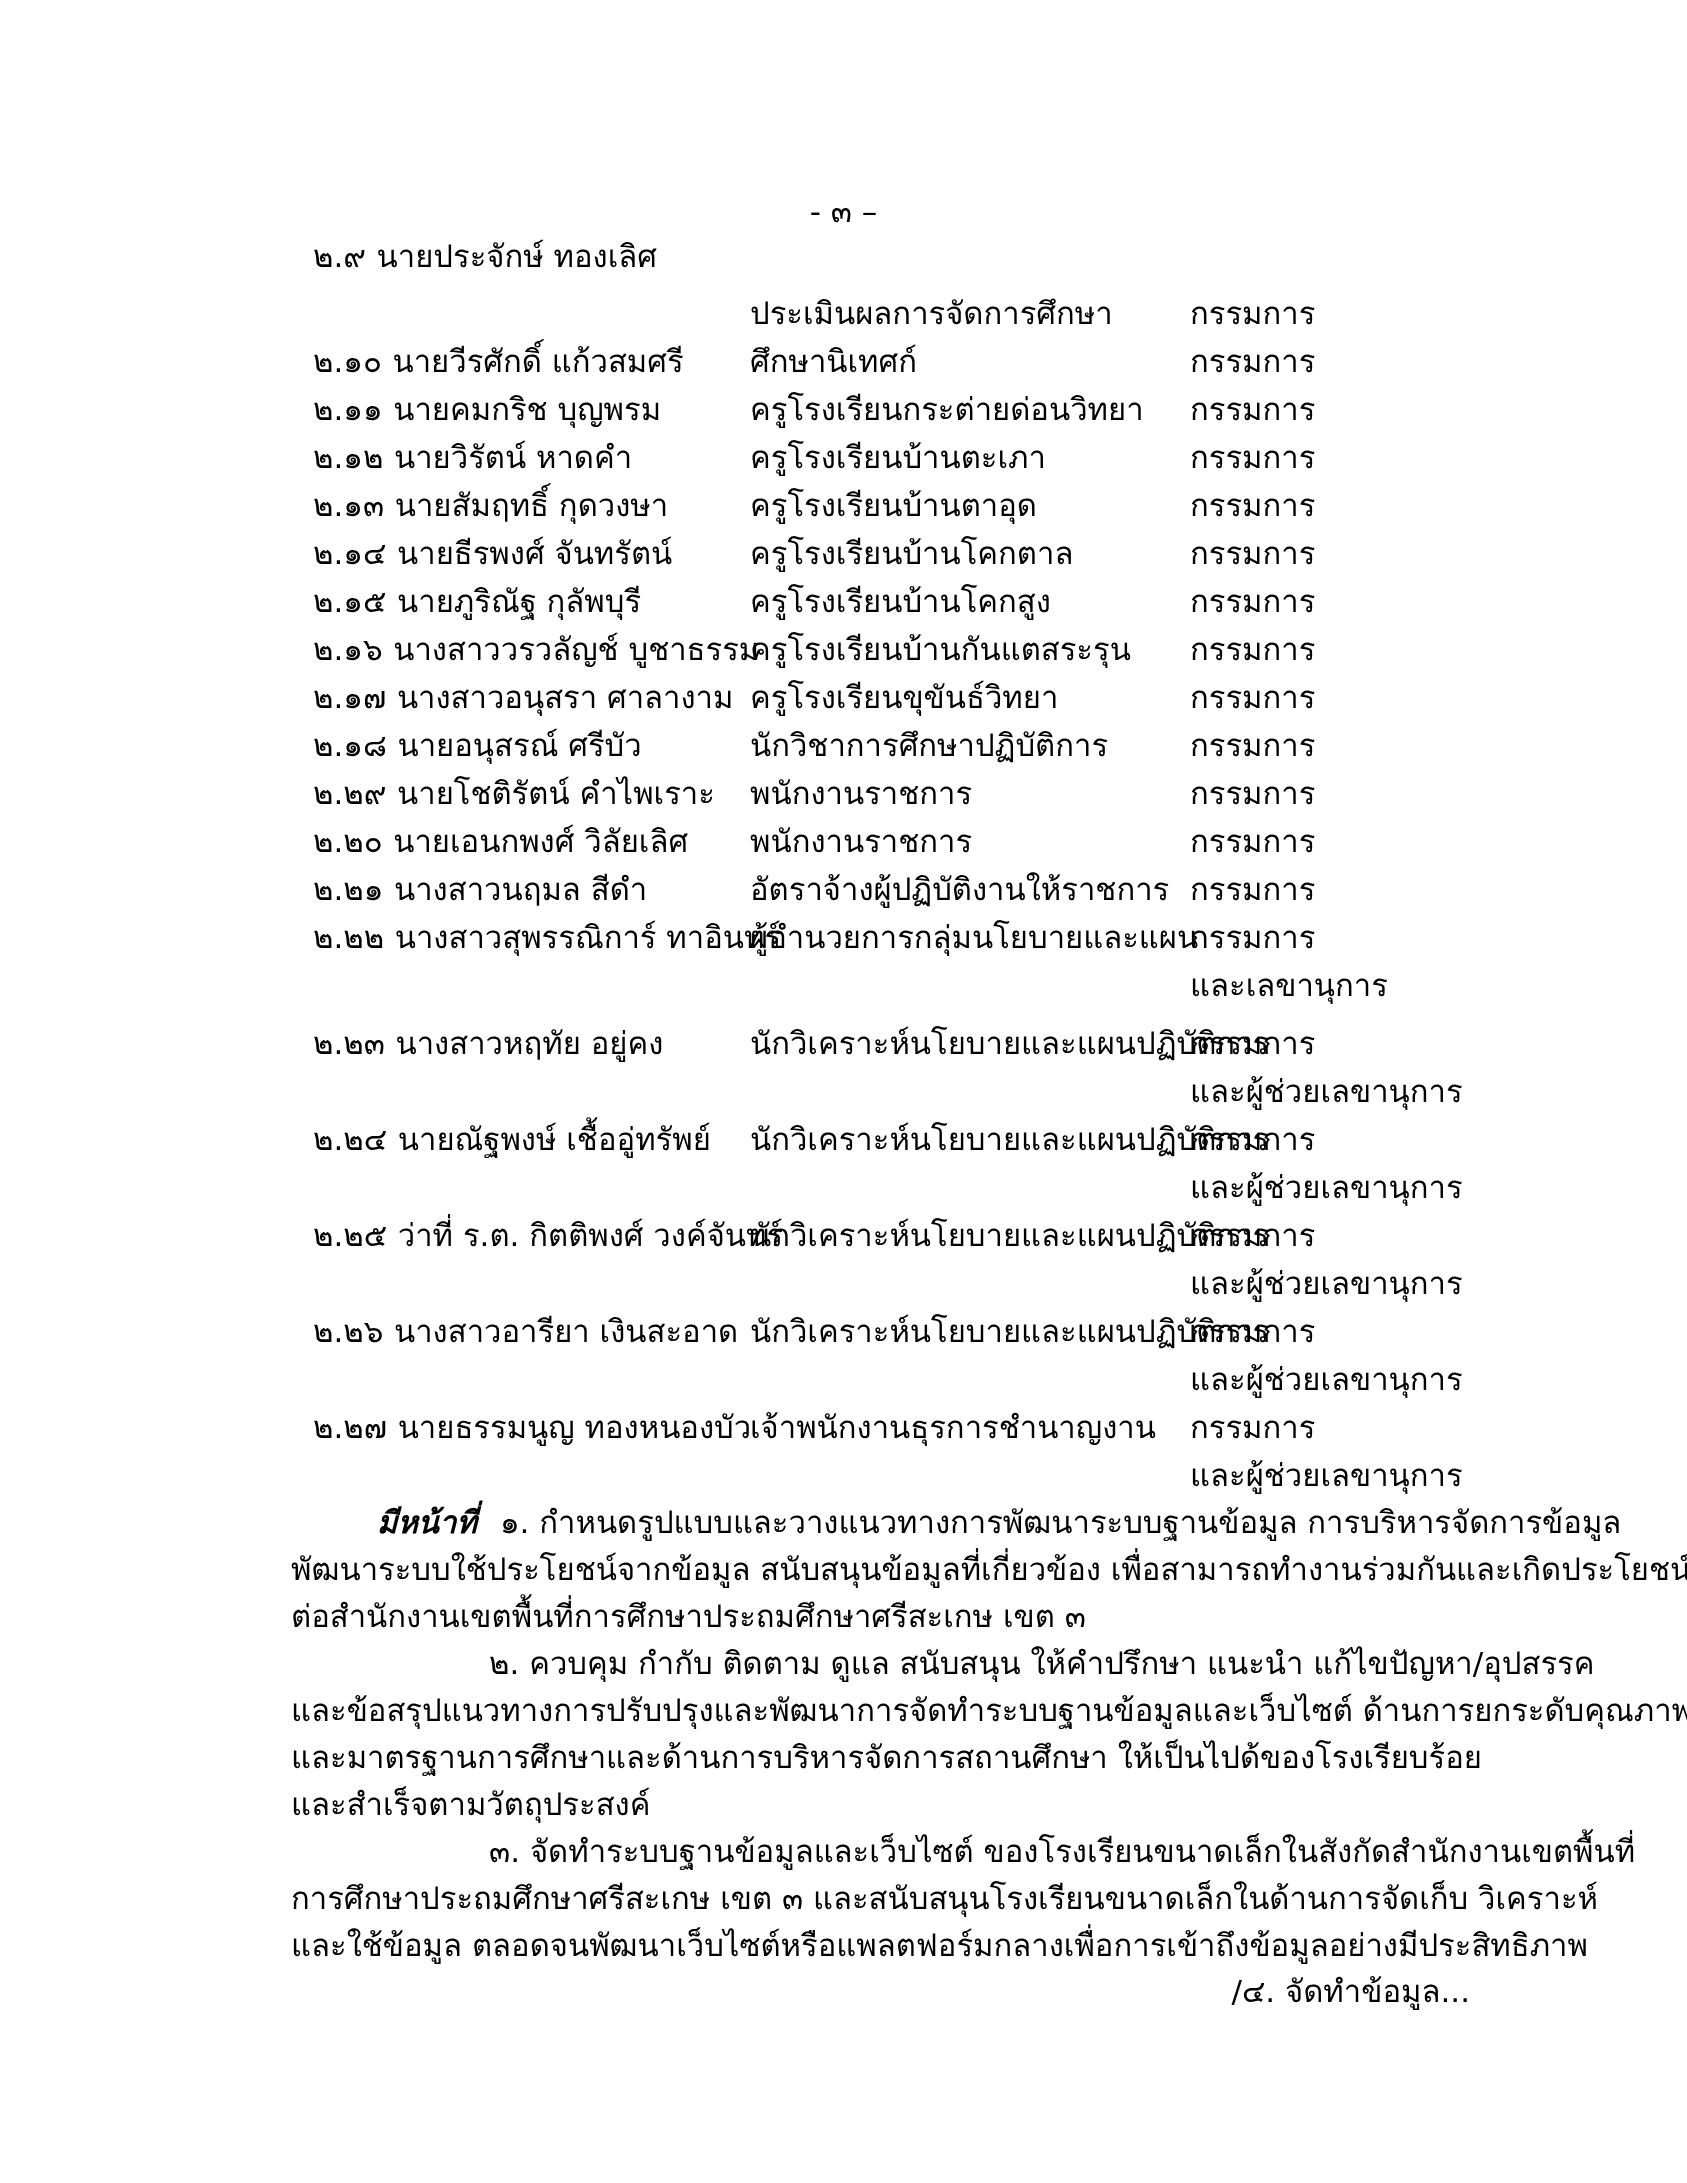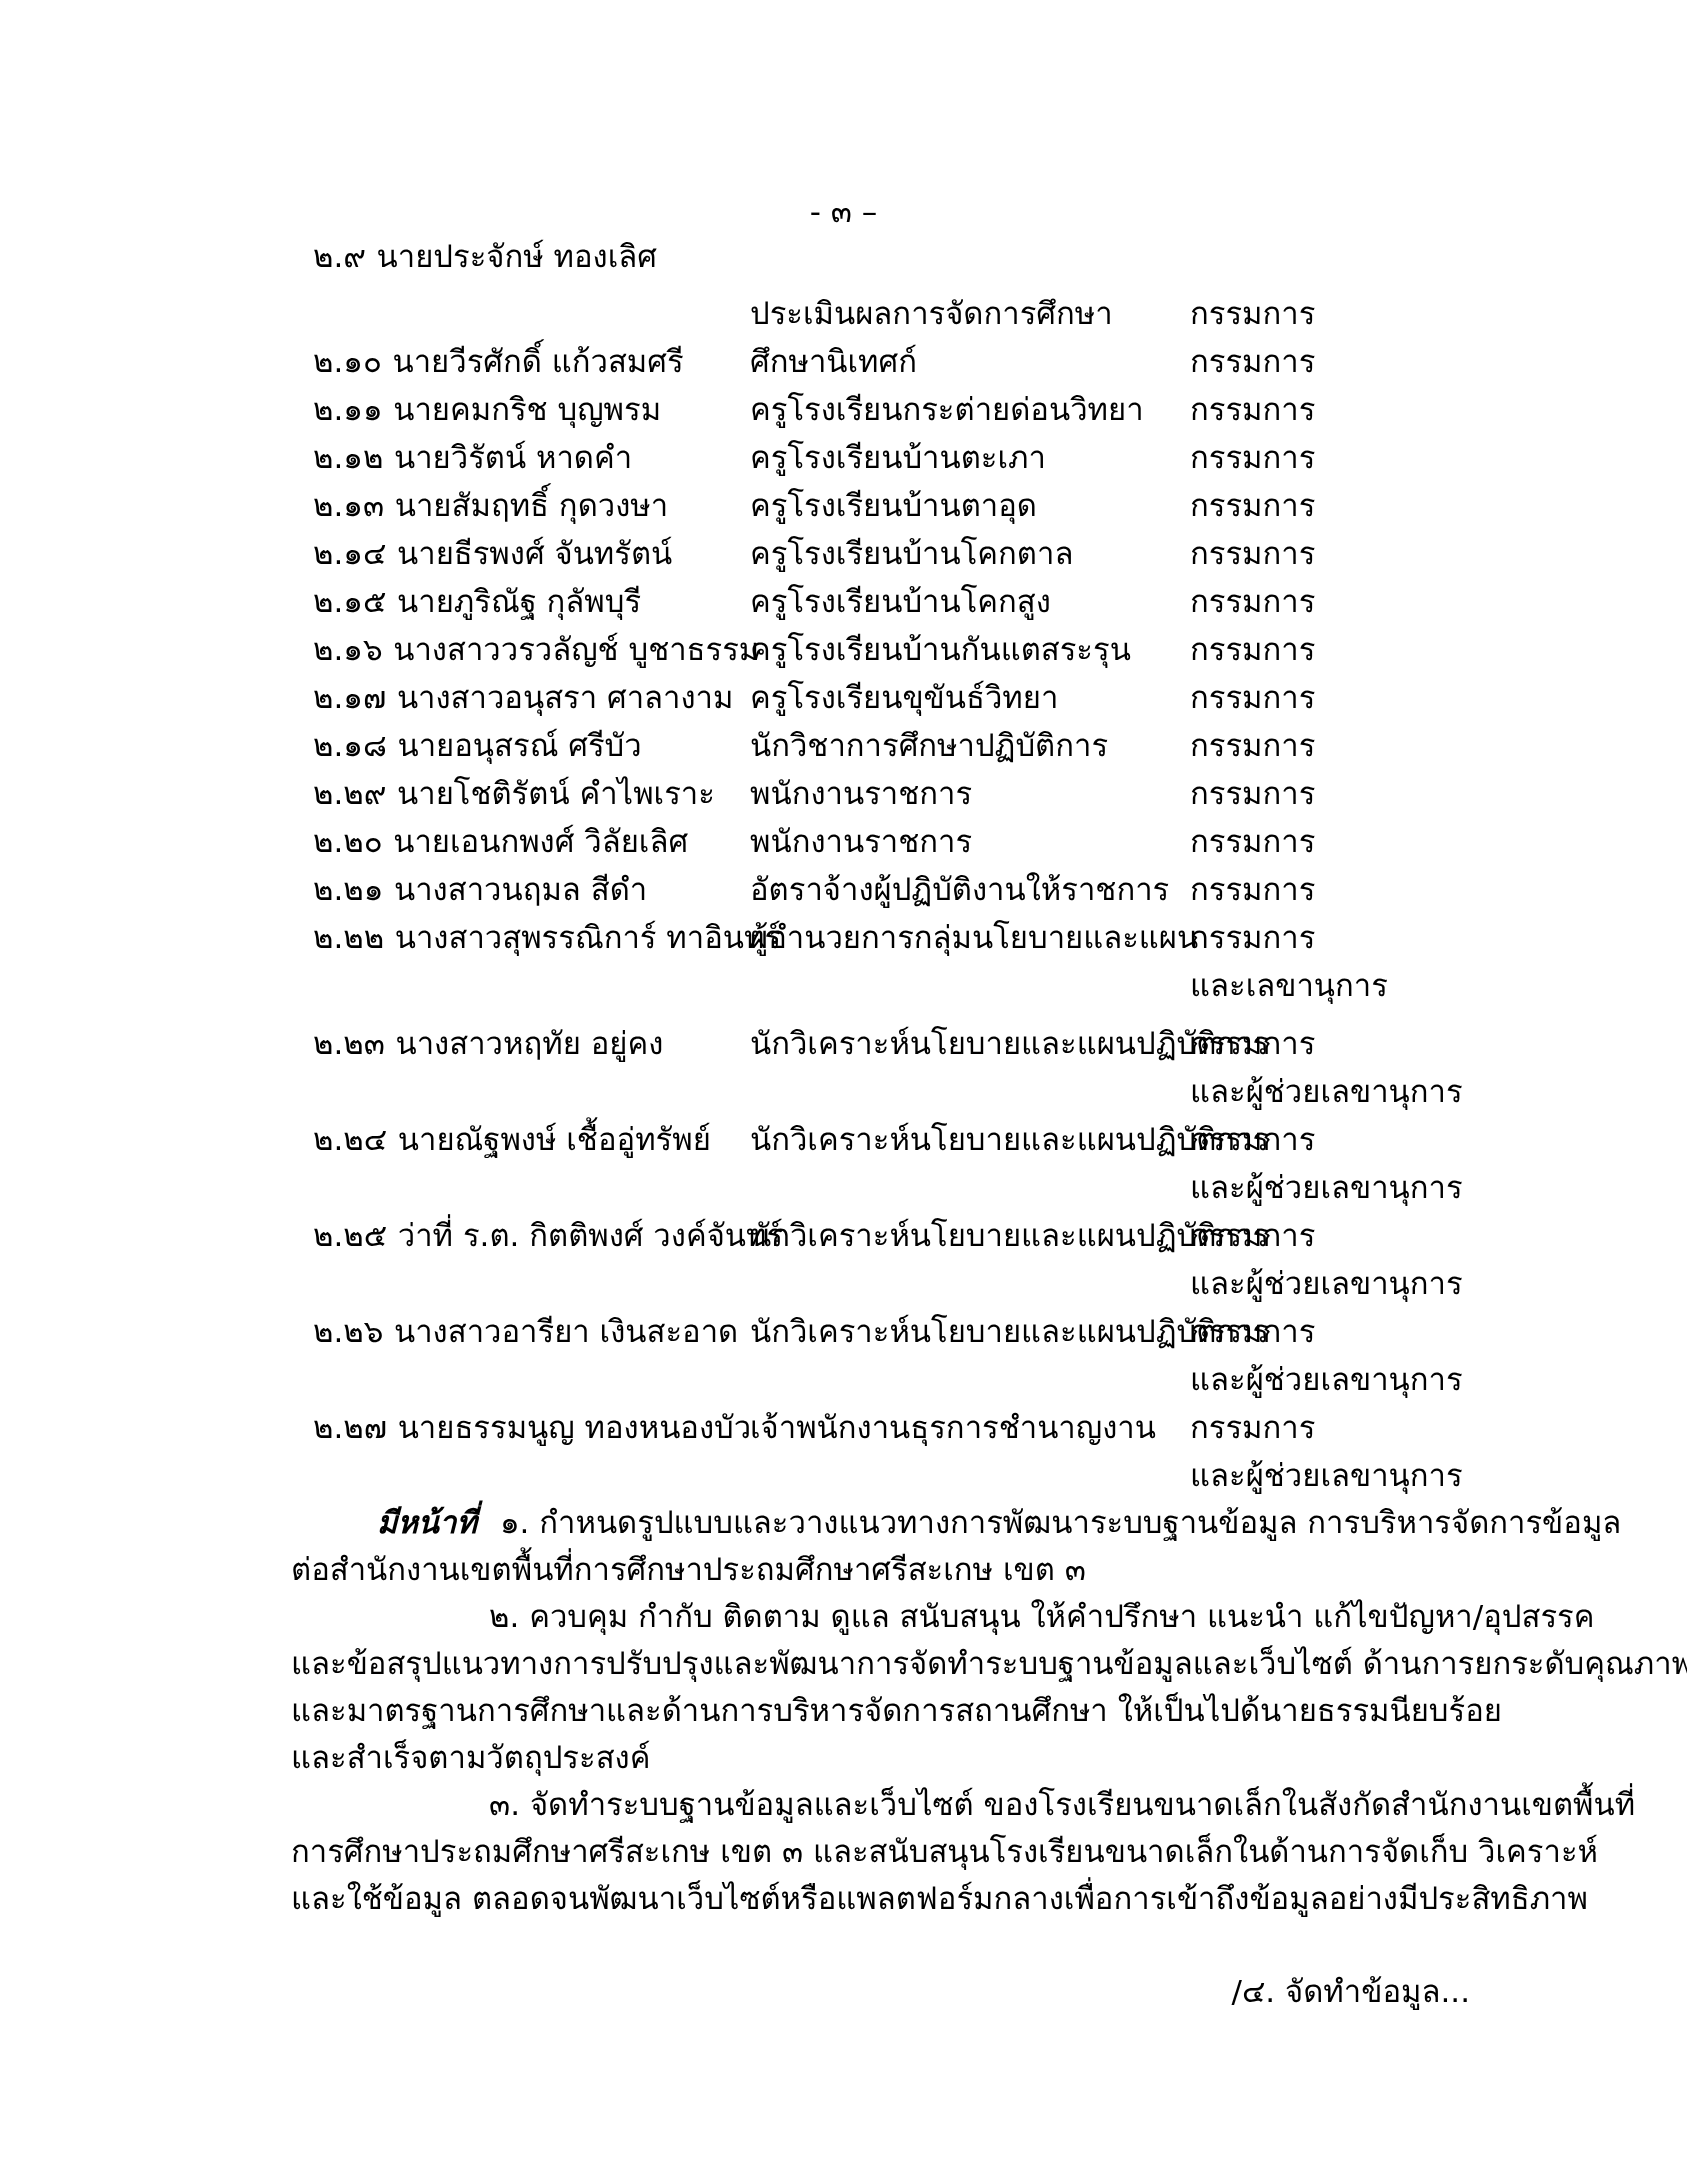--- a/index.html
+++ b/index.html
@@ -177,24 +177,25 @@
       </div>
       <div class="row">
         <div class="c-name"></div>
         <div class="c-pos"></div>
         <div class="c-role">และผู้ช่วยเลขานุการ</div>
       </div>
     </div>
 
   <div class="duties">
       <div class="duty lead-line"><span class="lead">มีหน้าที่</span><span>๑. กำหนดรูปแบบและวางแนวทางการพัฒนาระบบฐานข้อมูล การบริหารจัดการข้อมูล</span></div>
+      <div class="duty">พัฒนาระบบใช้ประโยชน์จากข้อมูล สนับสนุนข้อมูลที่เกี่ยวข้อง เพื่อสามารถทำงานร่วมกันและเกิดประโยชน์</div>
       <div class="duty">ต่อสำนักงานเขตพื้นที่การศึกษาประถมศึกษาศรีสะเกษ เขต ๓</div>
       <div class="duty indent">๒. ควบคุม กำกับ ติดตาม ดูแล สนับสนุน ให้คำปรึกษา แนะนำ แก้ไขปัญหา/อุปสรรค</div>
       <div class="duty">และข้อสรุปแนวทางการปรับปรุงและพัฒนาการจัดทำระบบฐานข้อมูลและเว็บไซต์ ด้านการยกระดับคุณภาพ</div>
-      <div class="duty">และมาตรฐานการศึกษาและด้านการบริหารจัดการสถานศึกษา ให้เป็นไปด้นายธรรมนียบร้อย</div>
+      <div class="duty">และมาตรฐานการศึกษาและด้านการบริหารจัดการสถานศึกษา ให้เป็นไปด้ของโรงเรียบร้อย</div>
       <div class="duty">และสำเร็จตามวัตถุประสงค์</div>
       <div class="duty indent">๓. จัดทำระบบฐานข้อมูลและเว็บไซต์ ของโรงเรียนขนาดเล็กในสังกัดสำนักงานเขตพื้นที่</div>
       <div class="duty">การศึกษาประถมศึกษาศรีสะเกษ เขต ๓ และสนับสนุนโรงเรียนขนาดเล็กในด้านการจัดเก็บ วิเคราะห์</div>
       <div class="duty">และใช้ข้อมูล ตลอดจนพัฒนาเว็บไซต์หรือแพลตฟอร์มกลางเพื่อการเข้าถึงข้อมูลอย่างมีประสิทธิภาพ</div>
     </div>
 
   <div class="footer-line">/๔. จัดทำข้อมูล...</div>
 </div>
 
 

